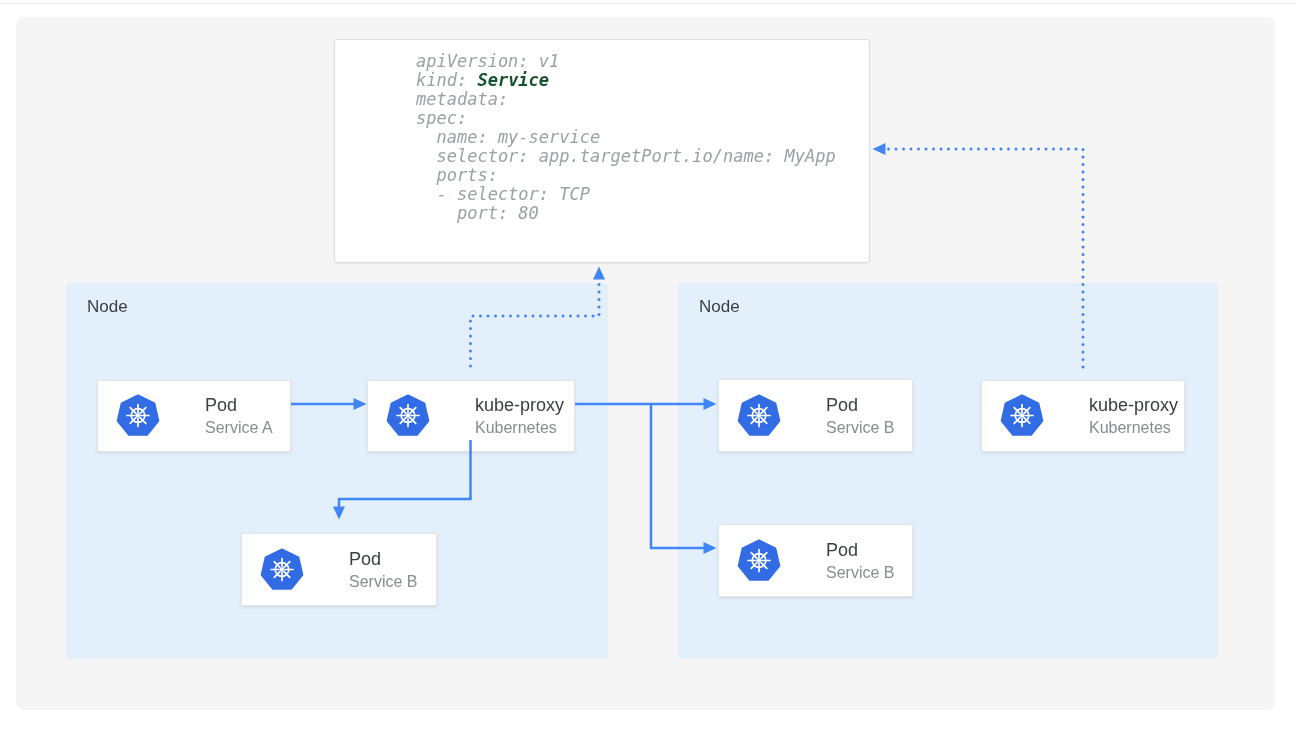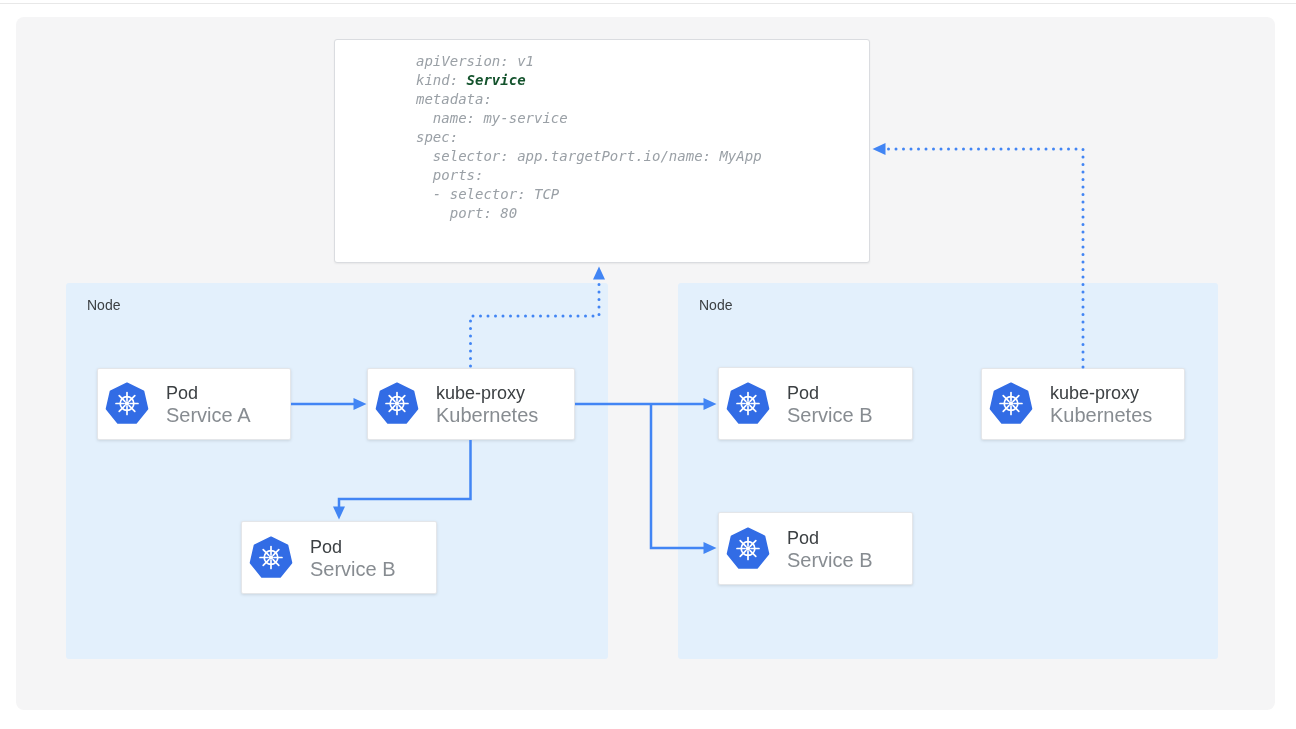--- a/index.html
+++ b/index.html
@@ -13,37 +13,37 @@
     font-family:"Liberation Sans",sans-serif;}
   .page{position:relative;width:1296px;height:729px;background:#fff;}
   .top-rule{position:absolute;top:3px;left:0;width:100%;height:1px;background:#e8e8e8;}
   .panel{position:absolute;left:16px;top:17px;width:1259px;height:693px;
     background:var(--panel-bg);border-radius:8px;}
   
   .yaml-card{position:absolute;left:334px;top:39px;width:536px;height:224px;
     background:#ffffff;border:1px solid #dadce0;border-radius:3px;
     box-shadow:0 1px 2px rgba(0,0,0,0.06);}
   .code{position:absolute;left:81px;top:12px;right:8px;
-    font-family:"DejaVu Sans Mono",monospace;font-style:italic;font-size:14px;
+    font-family:"DejaVu Sans Mono",monospace;font-style:italic;font-size:17px;
     line-height:19px;color:#9aa0a6;}
   .code-line span{white-space:pre;}
   .code-line .b{font-weight:bold;color:#14532d;}
   
   .node{position:absolute;background:var(--node-bg);border-radius:3px;}
   .node-left{left:66px;top:283px;width:542px;height:376px;}
   .node-right{left:678px;top:283px;width:540px;height:376px;}
-  .node-label{position:absolute;left:21px;top:14px;font-size:14px;color:#3c4043;}
+  .node-label{position:absolute;left:21px;top:14px;font-size:17px;color:#3c4043;}
   
   .card{position:absolute;background:#ffffff;border:1px solid #e4e6e9;border-radius:2px;
     box-shadow:0 1px 3px rgba(60,64,67,0.15);display:flex;align-items:center;
-    padding-left:7px;gap:17px;}
+    padding-left:18px;gap:45px;margin-top:12px;}
   .card .logo{width:44px;height:44px;flex:0 0 44px;}
   .card .txt{display:flex;flex-direction:column;gap:2px;}
   .card .title{font-size:18px;color:#3c4043;line-height:21px;}
-  .card .subtitle{font-size:20px;color:#878c91;line-height:19px;}
+  .card .subtitle{font-size:16px;color:#878c91;line-height:19px;}
   .card-pod-a{left:97px;top:368px;width:194px;height:72px;}
   .card-kproxy-1{left:367px;top:368px;width:208px;height:72px;}
   .card-pod-b1{left:241px;top:521px;width:196px;height:73px;}
   .card-pod-b2{left:718px;top:367px;width:195px;height:73px;}
   .card-kproxy-2{left:981px;top:368px;width:204px;height:72px;}
   .card-pod-b3{left:718px;top:512px;width:195px;height:73px;}
   
   .arrows{position:absolute;left:0;top:0;width:1296px;height:729px;pointer-events:none;}
   .arrow{fill:none;stroke:var(--arrow-blue);stroke-width:2.5px;}
   .arrow-dotted{fill:none;stroke:var(--arrow-blue);stroke-width:3px;
@@ -66,22 +66,22 @@
 
   <div class="node node-right">
     <div class="node-label">Node</div>
   </div>
 
   <div class="yaml-card">
     <div class="code">
       <div class="code-line"><span>apiVersion: v1</span><span class="b"></span></div>
       <div class="code-line"><span>kind: </span><span class="b">Service</span></div>
       <div class="code-line"><span>metadata:</span><span class="b"></span></div>
+      <div class="code-line"><span>spec:</span><span class="b"></span></div>
       <div class="code-line"><span>  name: my-service</span><span class="b"></span></div>
-      <div class="code-line"><span>spec:</span><span class="b"></span></div>
       <div class="code-line"><span>  selector: app.targetPort.io/name: MyApp</span><span class="b"></span></div>
       <div class="code-line"><span>  ports:</span><span class="b"></span></div>
       <div class="code-line"><span>  - selector: TCP</span><span class="b"></span></div>
       <div class="code-line"><span>    port: 80</span><span class="b"></span></div>
     </div>
   </div>
 
   <div class="card card-pod-a">
     <svg class="logo" viewBox="0 0 44 44">
       <polygon class="hept" points="22,1.5 38.3,9.3 42.3,26.8 31,40.8 13,40.8 1.7,26.8 5.7,9.3"></polygon>

